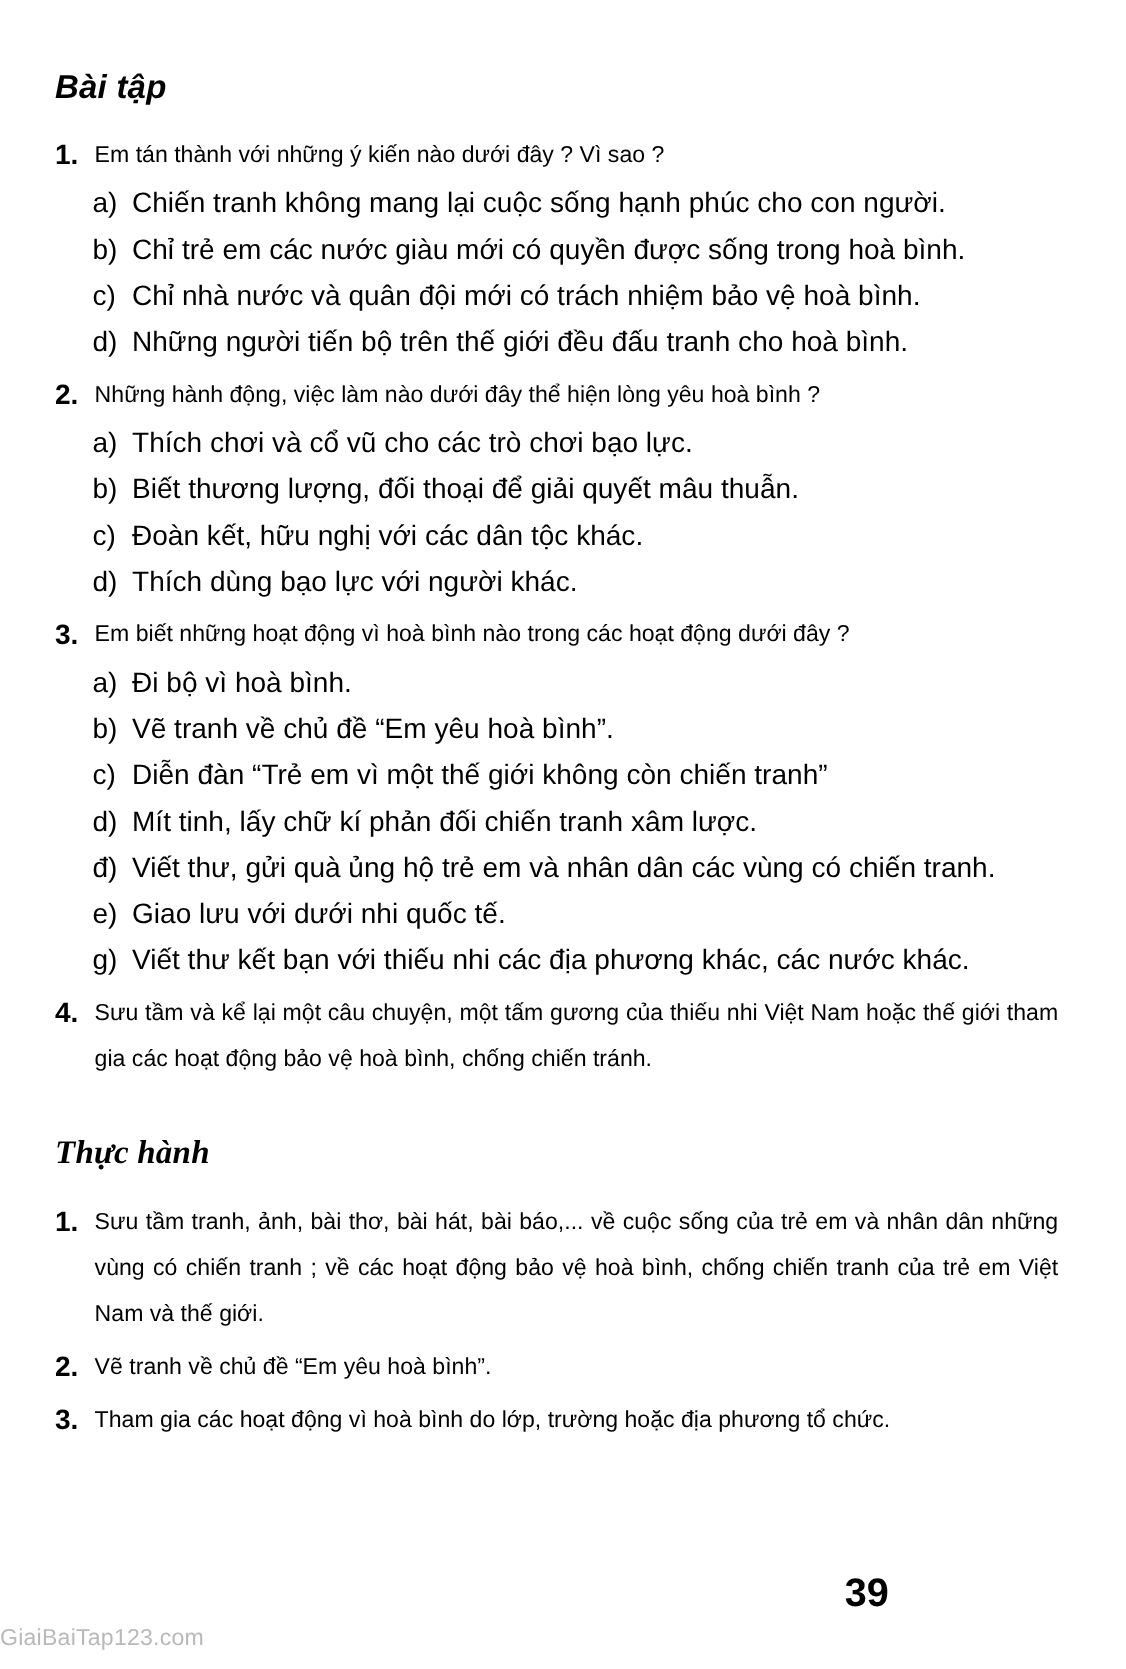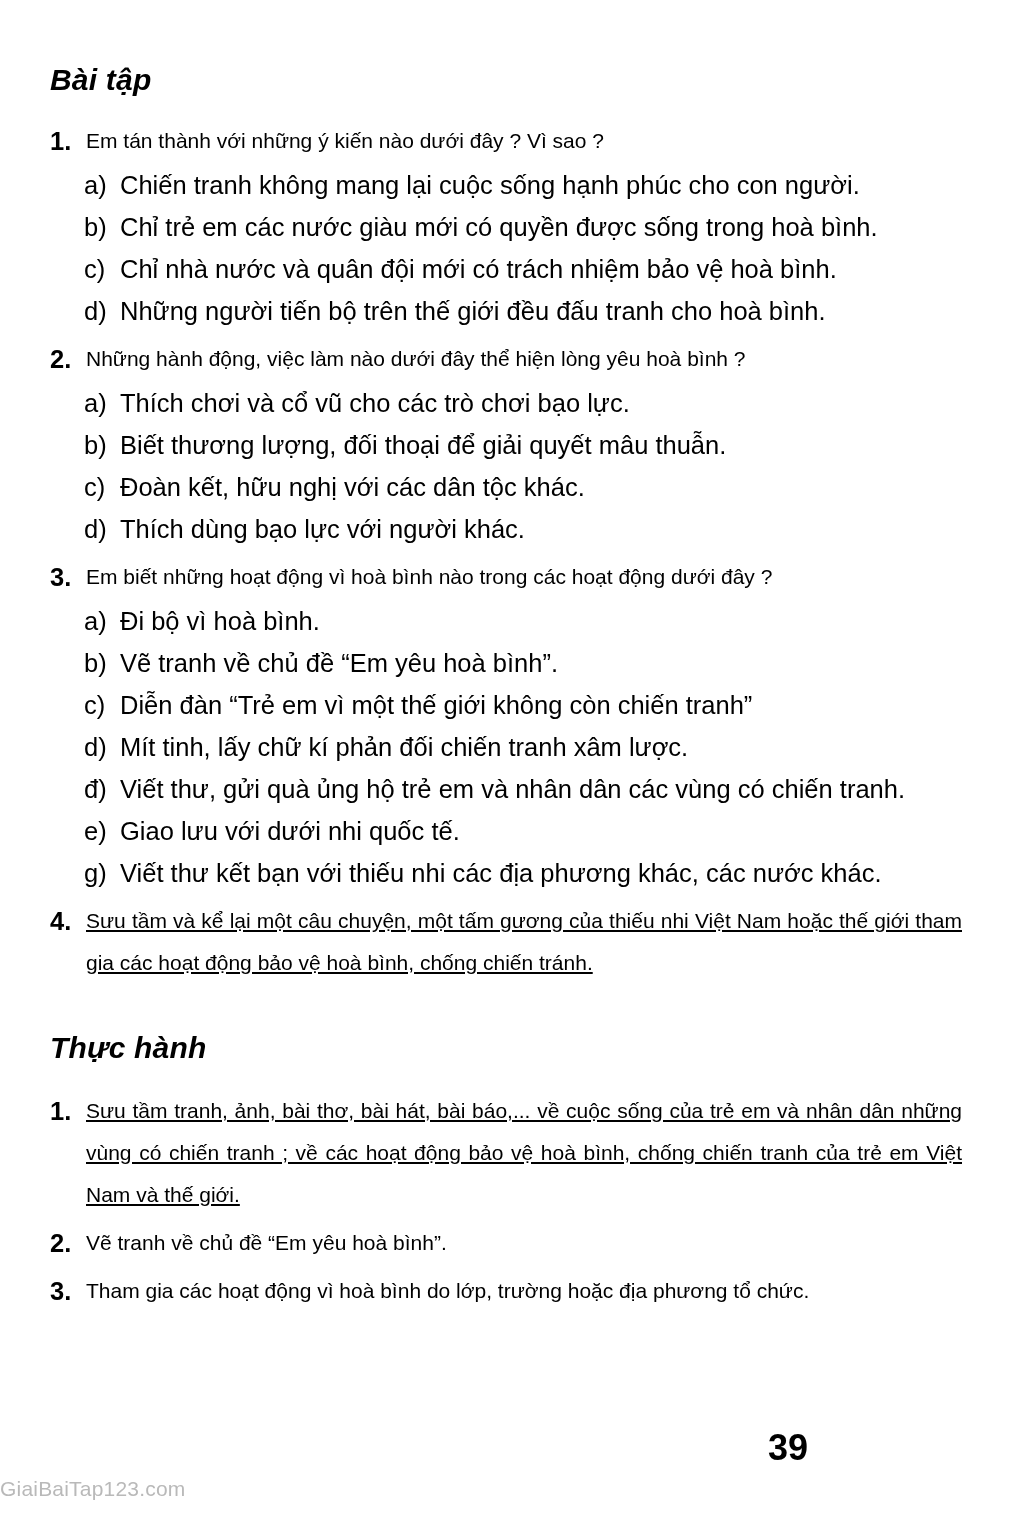--- a/index.html
+++ b/index.html
@@ -33,20 +33,21 @@
     font-weight: bold;
     font-style: italic;
     font-size: 30px;
     line-height: 1.2;
     letter-spacing: 0.2px;
     margin: 0 0 22px 0;
   }
   .section-heading.second {
     margin-top: 46px;
     margin-bottom: 24px;
+    font-family: Liberation Serif, serif;
   }
 
   
   .qitem {
     position: relative;
     padding-left: 36px;
     font-size: 25.5px;
     line-height: 42px;
     margin-bottom: 2px;
   }
@@ -60,21 +61,20 @@
     width: 30px;
   }
   .qitem > .qtext {
     display: block;
     font-size: 21px;
     line-height: 42px;
   }
   .qitem.justified > .qtext {
     text-align: justify;
     text-align-last: left;
-    text-decoration: underline;
   }
 
   
   .options {
     margin: 0;
     padding: 0;
     list-style: none;
   }
   .option {
     position: relative;

